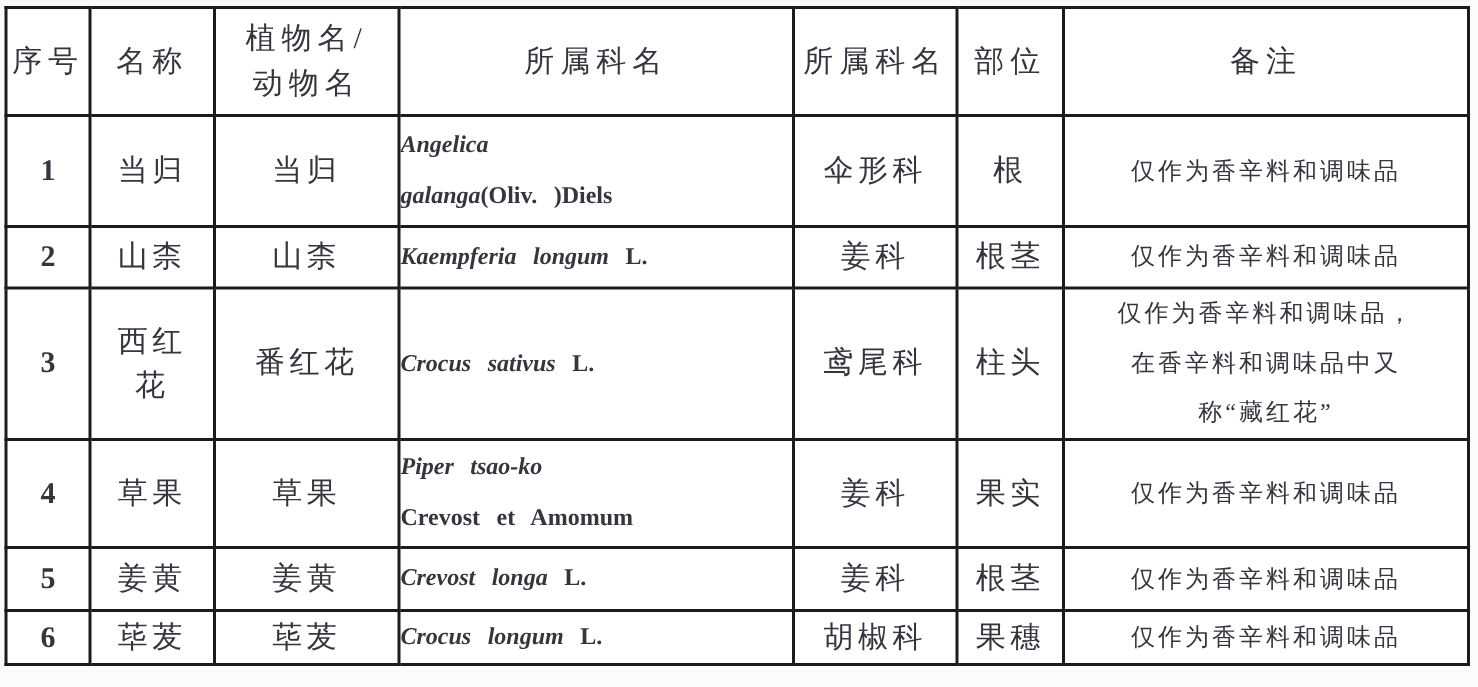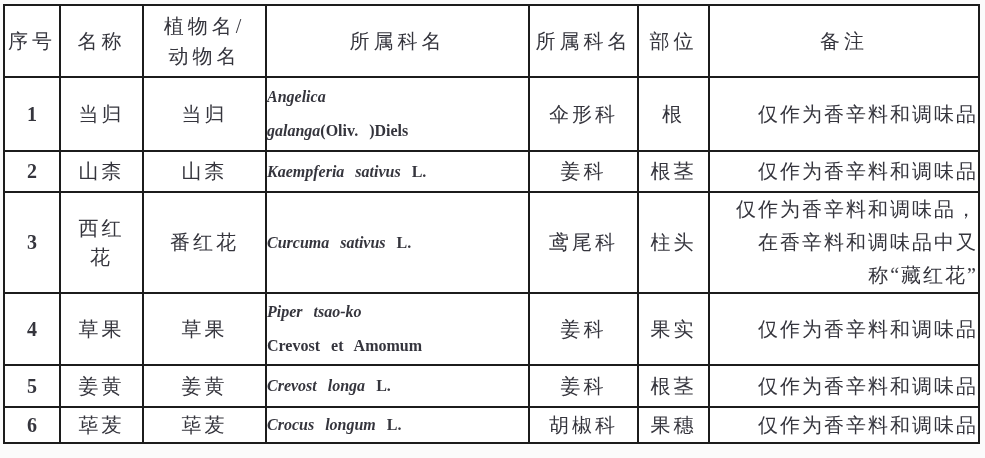--- a/index.html
+++ b/index.html
@@ -53,23 +53,23 @@
     font-weight:700;
     text-align:left;
     padding-left:10px;
     padding-right:4px;
     word-spacing:7px;
     line-height:34px;
   }
   td.latin .it{font-style:italic;}
   td.latin .up{font-style:normal;}
   td.remark{
-    font-size:20px;
+    font-size:16px;
     letter-spacing:2px;
-    text-align:right;
+    text-align:center;
     padding-left:11px;
     padding-right:4px;
     line-height:33px;
     white-space:pre-line;
   }
 </style>
 </head>
 <body>
 
 <div class="page">
@@ -106,33 +106,33 @@
           </td>
           <td class="c cjk">伞形科</td>
           <td class="c cjk">根</td>
           <td class="remark">仅作为香辛料和调味品</td>
         </tr>
         <tr style="height: 41px;">
           <td class="c num">2</td>
           <td class="c cjk">山柰</td>
           <td class="c cjk">山柰</td>
           <td class="latin">
-            <div><span class="it">Kaempferia sativus</span><span class="up"> L.</span></div>
+            <div><span class="it">Kaempferia longum</span><span class="up"> L.</span></div>
           </td>
           <td class="c cjk">姜科</td>
           <td class="c cjk">根茎</td>
           <td class="remark">仅作为香辛料和调味品</td>
         </tr>
         <tr style="height: 100px;">
           <td class="c num">3</td>
           <td class="c cjk">西红
 花</td>
           <td class="c cjk">番红花</td>
           <td class="latin">
-            <div><span class="it">Curcuma sativus</span><span class="up"> L.</span></div>
+            <div><span class="it">Crocus sativus</span><span class="up"> L.</span></div>
           </td>
           <td class="c cjk">鸢尾科</td>
           <td class="c cjk">柱头</td>
           <td class="remark">仅作为香辛料和调味品，
 在香辛料和调味品中又
 称“藏红花”</td>
         </tr>
         <tr style="height: 72px;">
           <td class="c num">4</td>
           <td class="c cjk">草果</td>

